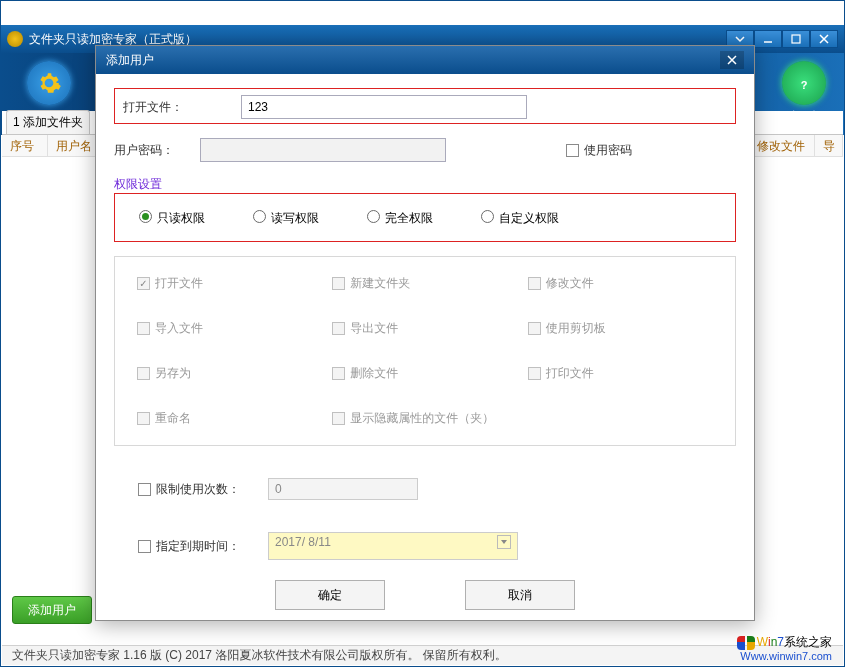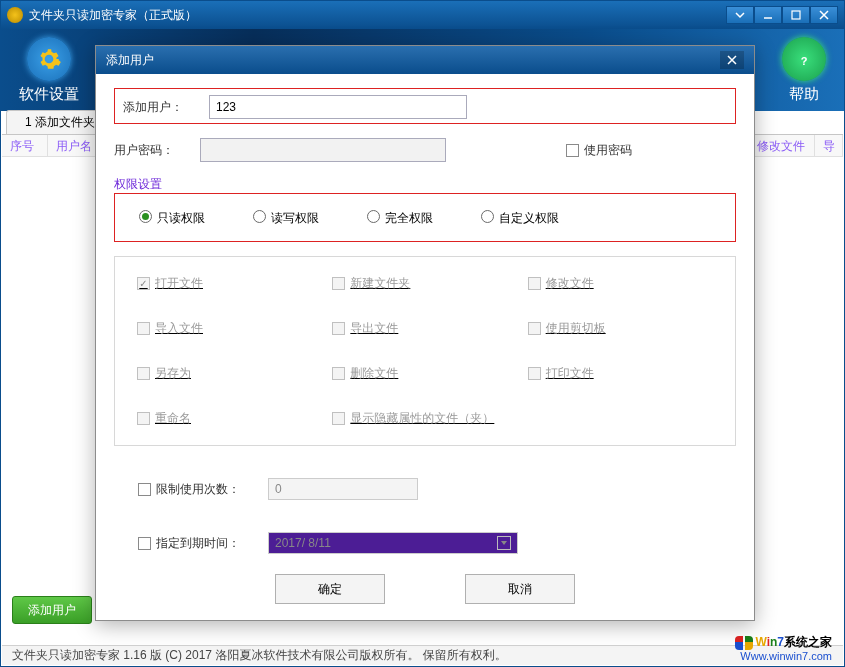--- a/index.html
+++ b/index.html
@@ -1,86 +1,86 @@
 <!DOCTYPE html>
 <html><head>
 <meta charset="utf-8">
 <style>
 * { box-sizing: border-box; margin: 0; padding: 0; font-family: "Microsoft YaHei", "SimSun", sans-serif; font-size: 12px; }
 body { background: #fff; width: 845px; height: 667px; position: relative; overflow: hidden; }
 
 .main-window { width: 845px; height: 667px; position: relative; border: 1px solid #0a4d8c; }
 
-.titlebar { height: 28px; background: linear-gradient(to bottom, #1a6fb8, #0a4d8c); color: #fff; display: flex; align-items: center; padding: 8px 6px; }
+.titlebar { height: 28px; background: linear-gradient(to bottom, #1a6fb8, #0a4d8c); color: #fff; display: flex; align-items: center; padding: 8px 6px; margin-top: 24px; }
 .titlebar .app-icon { width: 16px; height: 16px; background: radial-gradient(circle,#f4c21a,#b88a00); border-radius: 50%; margin-right: 6px; }
 .titlebar .title { flex: 1; color: #fff; }
 .winbtns { display: flex; gap: 0; }
 .winbtn { width: 28px; height: 18px; background: linear-gradient(to bottom,#3a8fd8,#1a6fb8); border: 1px solid #0a4d8c; display: flex; align-items: center; justify-content: center; cursor: pointer; }
 .winbtn svg { width: 10px; height: 10px; }
 
 .toolbar { height: 82px; background: linear-gradient(90deg,#0a4d8c 0%, #072e5a 30%, #0a4d8c 70%, #1a6fb8 100%); display: flex; justify-content: space-between; padding: 8px 18px 4px 18px; }
 .tool-item { display: flex; flex-direction: column; align-items: center; color: #fff; cursor: pointer; }
 .tool-icon { width: 44px; height: 44px; border-radius: 50%; display: flex; align-items: center; justify-content: center; margin-bottom: 4px; }
 .gear-bg { background: radial-gradient(circle,#3aa0e8,#1a6fb8); box-shadow: 0 0 6px #3aa0e8; }
 .help-bg { background: radial-gradient(circle,#3adf7c,#1a9f4c); box-shadow: 0 0 6px #3adf7c; }
 .tool-label { color: #fff; font-size: 15px; }
 
 .content-area { position: absolute; top: 110px; left: 1px; right: 1px; bottom: 30px; background: #fff; }
 .tabbar { height: 24px; border-bottom: 1px solid #c6c6c6; display: flex; align-items: flex-end; padding-left: 4px; }
-.tab { background: #f4f4f4; border: 1px solid #c6c6c6; border-bottom: none; padding: 3px 18px; border-radius: 3px 3px 0 0; }
+.tab { background: #f4f4f4; border: 1px solid #c6c6c6; border-bottom: none; padding: 3px 6px; border-radius: 3px 3px 0 0; }
 .thead { display: flex; height: 22px; border-bottom: 1px solid #e0e0e0; background: #f8f8f8; }
-.th { padding: 3px 8px; border-right: 1px solid #e0e0e0; color: #8b5cf6; white-space: nowrap; }
+.th { padding: 3px 8px; border-right: 1px solid #e0e0e0; color: #a16207; white-space: nowrap; }
 .tbody { height: 420px; background: #fff; }
 .bottombar { position: absolute; left: 10px; bottom: 6px; right: 10px; height: 40px; display: flex; align-items: center; }
 .add-user-btn { width: 80px; height: 28px; background: linear-gradient(to bottom,#5fc847,#3a9f27); color: #fff; border: 1px solid #2a7f1a; border-radius: 3px; cursor: pointer; }
 
 
 .modal { position: absolute; left: 94px; top: 44px; width: 660px; height: 576px; background: #fff; border: 1px solid #8c8c8c; box-shadow: 0 4px 20px rgba(0,0,0,0.3); }
 .modal-title { height: 28px; background: linear-gradient(to bottom,#2a6faf,#0a4d8c); color: #fff; display: flex; align-items: center; padding: 0 10px; }
 .modal-title span { flex: 1; }
 .modal-close { width: 24px; height: 18px; background: rgba(0,0,0,0.2); display: flex; align-items: center; justify-content: center; cursor: pointer; }
 .modal-body { padding: 14px 18px 4px 18px; }
 
 .row { display: flex; align-items: center; margin-bottom: 14px; }
 .lbl { width: 86px; color: #333; }
 .txt-input { height: 24px; border: 1px solid #aab; padding: 2px 6px; }
-.username-input { width: 258px; }
+.username-input { width: 286px; margin-left: 32px; }
 .pwd-input { width: 246px; background: #f2f2f2; }
 .redbox { border: 1px solid #d22; padding: 6px 8px 4px 8px; margin-bottom: 14px; }
 .redbox-inline { display: flex; align-items: center; }
 
 .chk { width: 13px; height: 13px; border: 1px solid #8a8a8a; display: inline-flex; align-items: center; justify-content: center; margin-right: 5px; cursor: pointer; }
 .chk.disabled { border-color: #c0c0c0; background: #f4f4f4; cursor: default; }
 .chk.checked::after { content: "✓"; font-size: 10px; color: #888; }
 .chk-lbl { color: #333; }
 .chk-lbl.disabled { color: #9a9a9a; }
 
 .fieldset { border: none; margin-top: 2px; }
 .fs-title { color: #6d28d9; }
 
 .radio-row { display: flex; gap: 48px; padding: 10px 16px; align-items: center; }
 .radio { display: inline-flex; align-items: flex-start; cursor: pointer; }
 .rdot { width: 13px; height: 13px; border: 1px solid #6a6a6a; border-radius: 50%; margin-right: 5px; display: flex; align-items: center; justify-content: center; }
 .rdot.sel::after { content:""; width: 7px; height: 7px; border-radius: 50%; background: #2a9020; }
 
 .perm-grid { border: 1px solid #d8d8d8; padding: 18px 22px; display: grid; grid-template-columns: 1fr 1fr 1fr; row-gap: 28px; column-gap: 10px; }
-.perm-item { display: flex; align-items: center; text-decoration: underline; }
+.perm-item { display: flex; align-items: center; }
 
 .limit-row { display: flex; align-items: center; margin-top: 32px; }
 .limit-row .lbl2 { display: flex; align-items: center; margin-left: 24px; width: 130px; }
 .num-input { width: 150px; height: 22px; border: 1px solid #ccc; background: #f4f4f4; padding: 2px 6px; color: #888; }
-.date-input { width: 250px; height: 22px; border: 1px solid #ccc; background: #4c1d95; padding: 2px 6px; display: flex; align-items: center; color: #888; }
+.date-input { width: 250px; height: 28px; border: 1px solid #ccc; background: #fef9c3; padding: 2px 6px; display: flex; color: #888; }
 .date-input .dd { margin-left: auto; width: 14px; height: 14px; border: 1px solid #bbb; display: flex; align-items: center; justify-content: center; }
 
 .modal-footer { display: flex; justify-content: center; gap: 80px; margin-top: 20px; }
 .mbtn { width: 110px; height: 30px; background: #f4f4f4; border: 1px solid #b0b0b0; cursor: pointer; }
 
 .statusbar { position: absolute; left: 1px; right: 1px; bottom: 1px; height: 20px; background: #f4f4f4; border-top: 1px solid #d0d0d0; display: flex; align-items: center; padding: 0 10px; color: #444; }
 .brand { position: absolute; right: 12px; bottom: 4px; text-align: right; line-height: 1.1; }
-.brand .b1 { font-weight: bold; margin-left: 28px; }
+.brand .b1 { font-weight: normal; margin-left: 28px; }
 .brand .b1 .c1{color:#e8a800;} .brand .b1 .c2{color:#d22;} .brand .b1 .c3{color:#1a7f1a;} .brand .b1 .c4{color:#1a4fcf;}
 .brand .b2 { color:#1a4fcf; font-size: 11px; }
 .flag { display:inline-block; position:relative; width:18px; height:14px; margin-right:2px; vertical-align:middle;}
 .flag span{position:absolute;width:8px;height:8px;}
 .flag .r{background:#d22;left:0;top:0;border-top-left-radius:4px;}
 .flag .g{background:#1a7f1a;right:0;top:0;border-top-right-radius:4px;}
 .flag .b{background:#1a4fcf;left:0;bottom:0;border-bottom-left-radius:4px;}
 .flag .y{background:#e8a800;right:0;bottom:0;border-bottom-right-radius:4px;}
 </style>
 </head>
@@ -163,21 +163,21 @@
       <span>添加用户</span>
       <div class="modal-close">
         <svg width="10" height="10" viewBox="0 0 10 10">
             <path d="M1 1 L9 9 M9 1 L1 9" stroke="#fff" stroke-width="1.5"></path>
           </svg>
       </div>
     </div>
     <div class="modal-body">
 
       <div class="redbox redbox-inline">
-        <div class="lbl">添加用户：</div>
+        <div class="lbl">打开文件：</div>
         <input class="txt-input username-input" value="123" style="">
       </div>
 
       <div class="row">
         <div class="lbl">用户密码：</div>
         <input class="txt-input pwd-input" disabled="" style="">
         <div style="width:120px"></div>
         <span class="chk"></span>
         <span class="chk-lbl">使用密码</span>
       </div>

